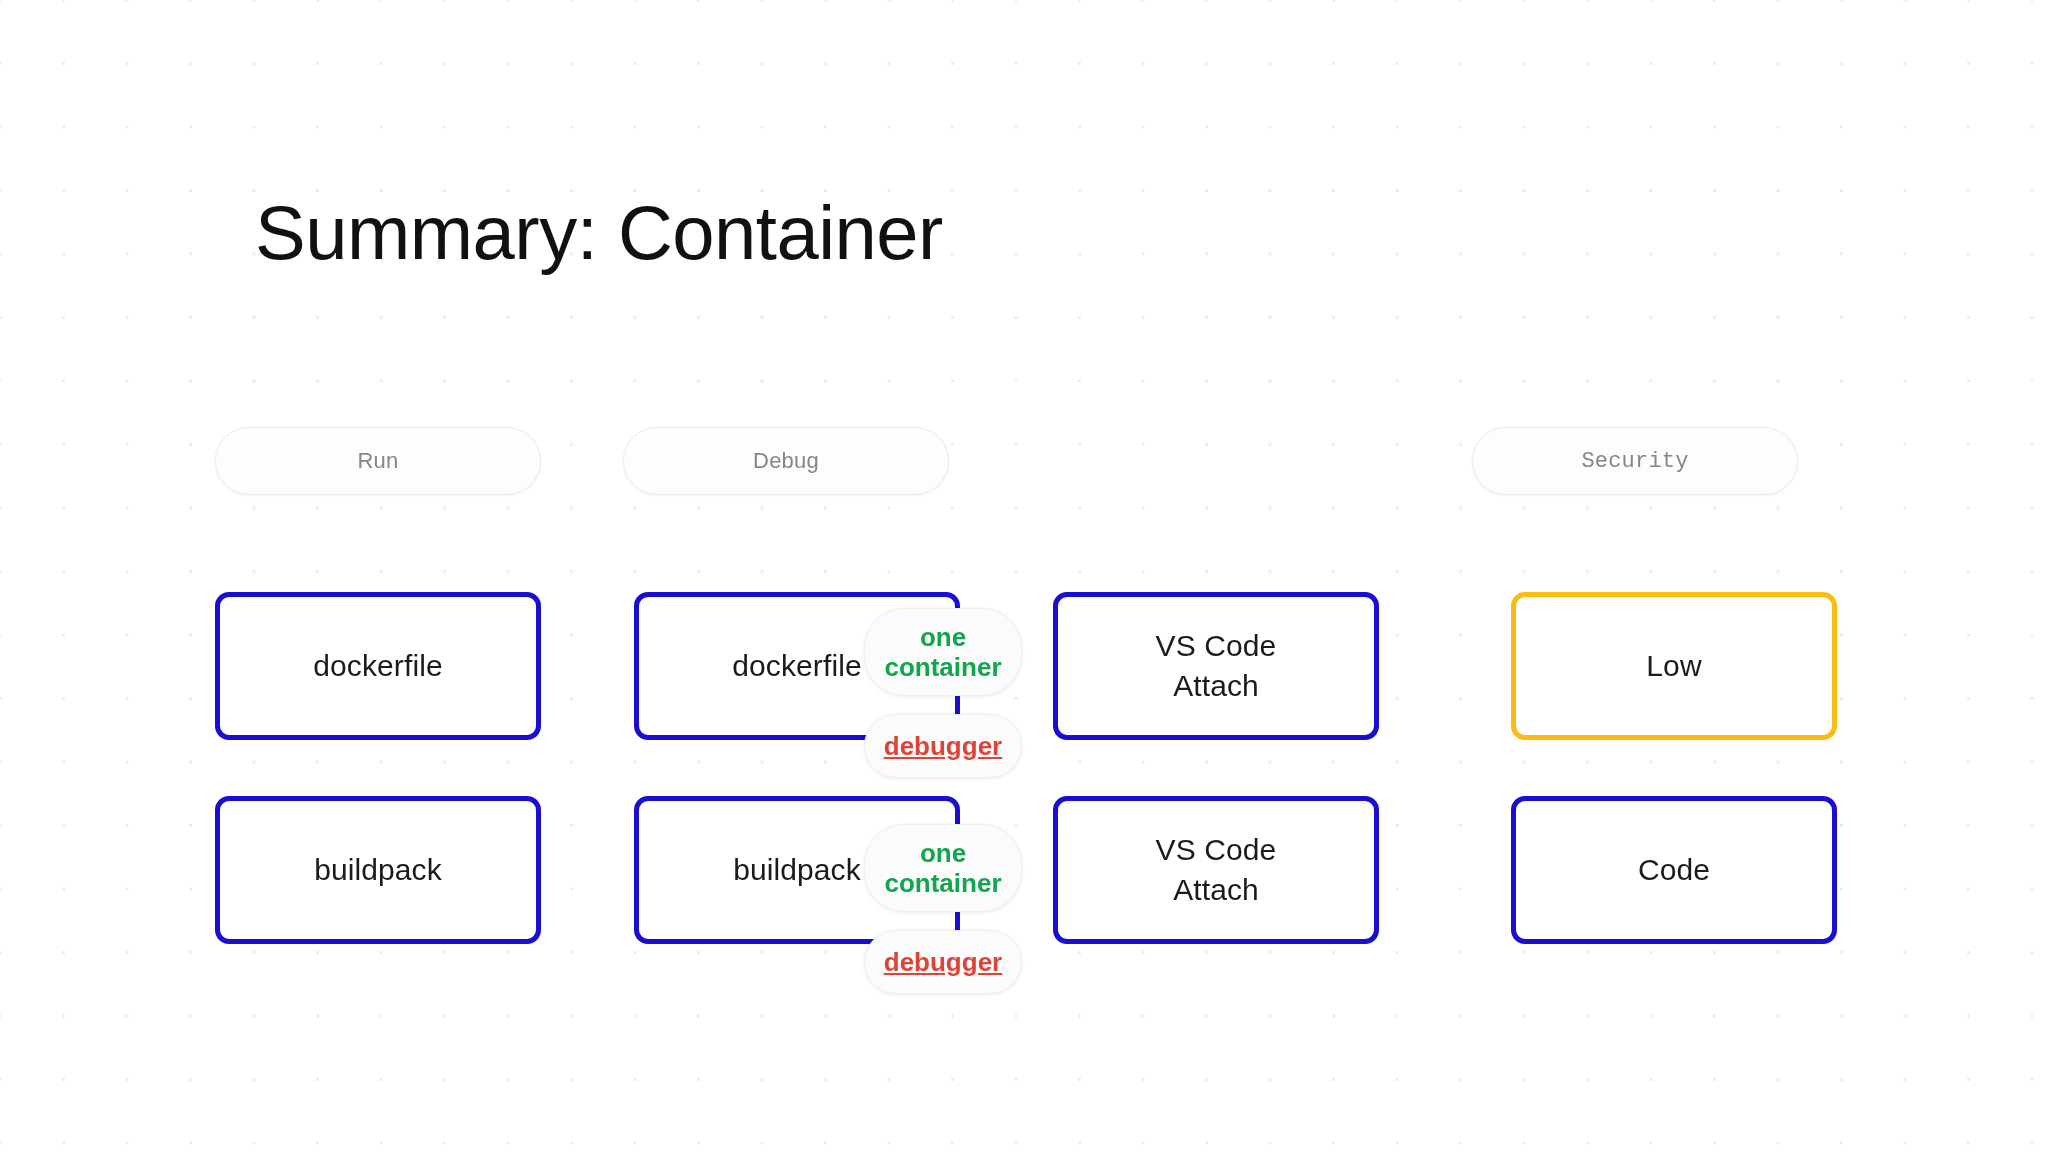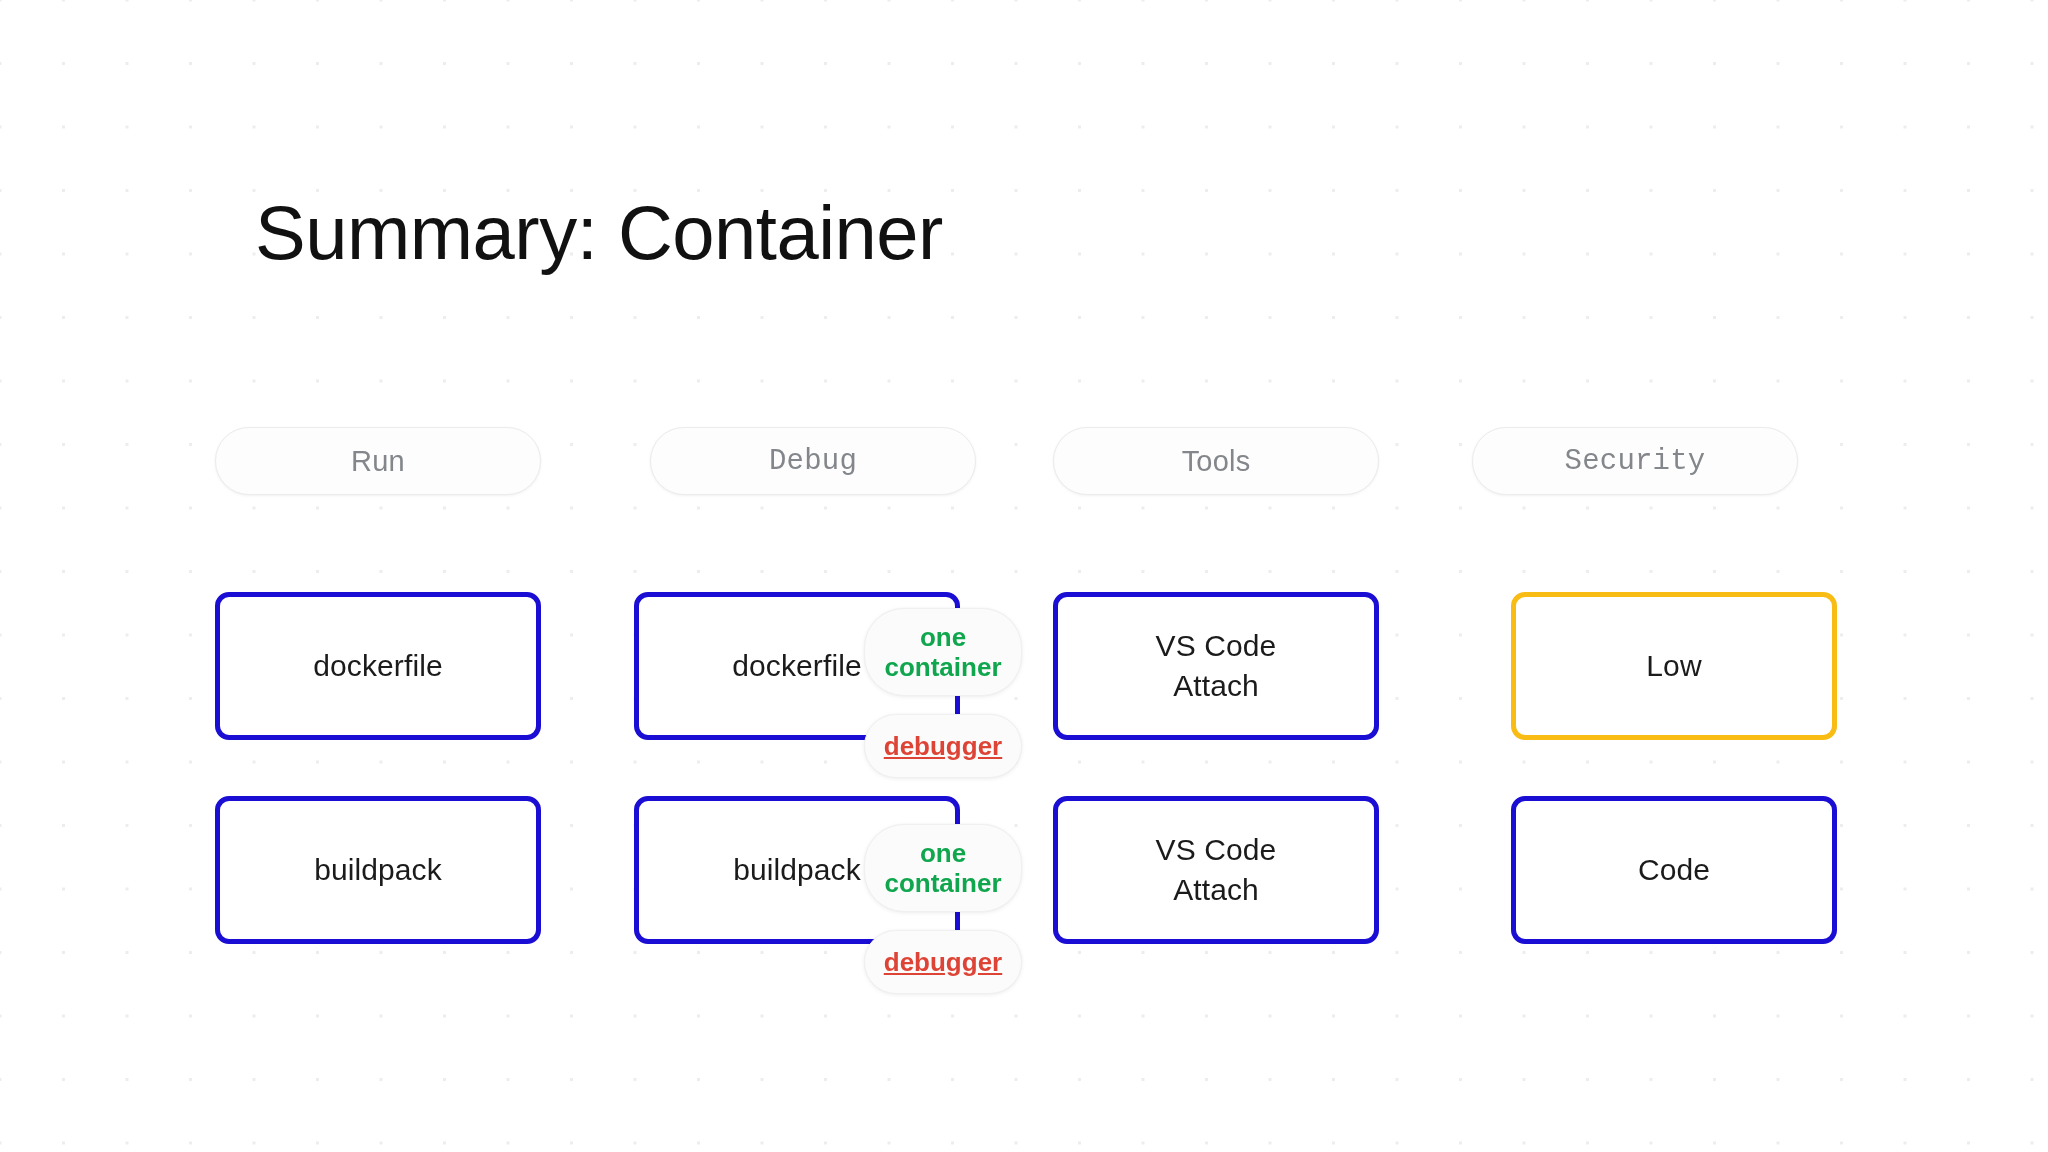--- a/index.html
+++ b/index.html
@@ -56,27 +56,27 @@
     top: 0;
     width: 326px;
     height: 68px;
     border-radius: 40px;
     background: #fdfdfd;
     border: 1.5px solid #ececec;
     box-shadow: 0 1px 3px rgba(0,0,0,0.055), 0 0 0 0.5px rgba(0,0,0,0.012);
     display: flex;
     align-items: center;
     justify-content: center;
-    font-size: 29px;
+    font-size: 22px;
     font-weight: 400;
     color: #83868a;
     letter-spacing: 0.2px;
   }
   .pill.c0 { left: 0px; }
-  .pill.c1 { left: 435px; font-family: Liberation Mono, monospace; }
+  .pill.c1 { left: 408px; }
   .pill.c2 { left: 838px; }
   .pill.c3 { left: 1257px; font-family: Liberation Mono, monospace; }
 
   
   .grid {
     position: absolute;
     left: 215px;
     top: 592px;
     width: 1650px;
     height: 380px;
@@ -161,23 +161,20 @@
 
   <h1 class="page-title">Summary: Container</h1>
 
   <div class="pill-row">
     <div class="pill c0">
       <span>Run</span>
     </div>
     <div class="pill c1">
       <span>Debug</span>
     </div>
-    <div class="pill c2">
-      <span>Tools</span>
-    </div>
     <div class="pill c3">
       <span>Security</span>
     </div>
   </div>
 
   <div class="grid">
 
     <div class="cell r0 c0">
       <div class="card">
         <span>dockerfile</span>

